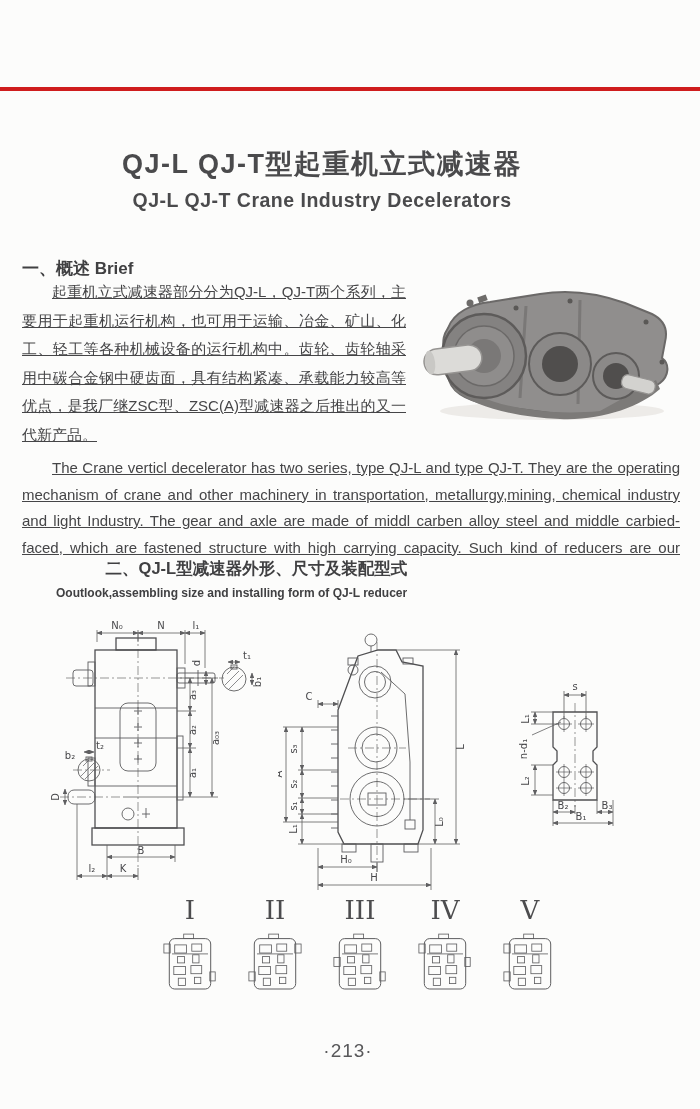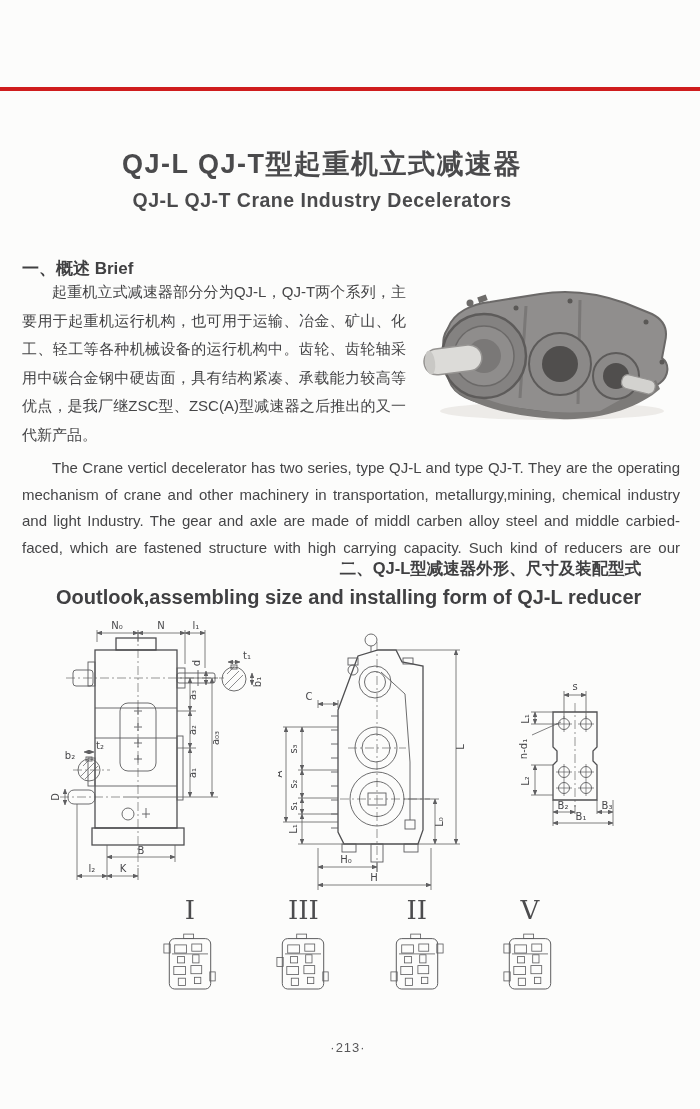--- a/index.html
+++ b/index.html
@@ -12,29 +12,29 @@
   }
   .page{position:relative;width:700px;height:1109px;background:#fcfcfb;overflow:hidden;}
   .red-rule{position:absolute;top:87px;left:0;width:700px;height:4px;background:#cf1d1d;}
 
   .titles{position:absolute;top:146px;left:0;width:644px;text-align:center;}
   .title-zh{margin:0;font-size:27px;font-weight:800;letter-spacing:1.5px;color:#4a4a4c;}
   .title-en{margin:7px 0 0;font-size:19.5px;font-weight:700;letter-spacing:.5px;color:#4a4a4c;}
 
   .sec1-head{position:absolute;top:257px;left:22px;margin:0;font-size:17px;font-weight:700;color:#404042;}
 
-  .paras{position:absolute;top:278px;left:22px;width:658px;height:280px;overflow:hidden;}
+  .paras{position:absolute;top:278px;left:22px;width:658px;height:280px;overflow:hidden;text-decoration:underline;}
   .photo{float:right;width:260px;height:156px;margin:-8px 0 8px 14px;}
   .photo svg{display:block;width:100%;height:100%;}
   p.zh{margin:0;font-size:15px;line-height:28.5px;text-align:justify;text-indent:2em;color:#454547;}
   p.en{margin:6px 0 0;font-size:15px;line-height:26.5px;text-align:justify;text-indent:2em;color:#454547;}
 
   .sec2-head{position:absolute;top:558px;left:22px;margin:0;text-align:right;}
   .sec2-zh{margin:0;font-size:16.5px;font-weight:700;color:#404042;}
-  .sec2-en{margin:6px 0 0 34px;font-size:20px;font-weight:700;color:#404042;}
+  .sec2-en{margin:6px 0 0 34px;font-size:12px;font-weight:700;color:#404042;}
 
   .drawings{position:absolute;top:612px;left:0;width:700px;height:292px;}
   .drawings svg{position:absolute;}
   #dw-side{left:28px;top:6px;}
   #dw-front{left:278px;top:0px;}
   #dw-plate{left:515px;top:53px;}
 
   
   .out{stroke:#4f4f51;stroke-width:1.3;fill:none;}
   .thin{stroke:#5c5c5e;stroke-width:.9;fill:none;}
@@ -42,21 +42,21 @@
   .dim{stroke:#5f5f61;stroke-width:.8;fill:none;marker-start:url(#arr);marker-end:url(#arr);}
   .cl{stroke:#6a6a6c;stroke-width:.7;stroke-dasharray:9 3 2 3;fill:none;}
   .hat{stroke:#5c5c5e;stroke-width:.7;}
   text.lab{font-size:10px;fill:#47474a;font-family:"DejaVu Sans",sans-serif;}
 
   .forms{position:absolute;top:896px;left:162px;width:396px;display:flex;justify-content:space-between;}
   .form{display:flex;flex-direction:column;align-items:center;width:56px;}
   .roman{font-family:"DejaVu Serif","Liberation Serif",serif;font-size:26px;line-height:1.1;color:#4c4c4e;}
   .form svg{margin-top:4px;}
 
-  .page-num{position:absolute;top:1040px;left:0;width:696px;text-align:center;font-size:13px;letter-spacing:1px;color:#58585a;}
+  .page-num{position:absolute;top:1040px;left:0;width:696px;text-align:center;font-size:19px;letter-spacing:1px;color:#58585a;}
 </style>
 </head>
 <body>
 
 <div class="page">
 
   <svg width="0" height="0" style="position:absolute">
     <defs>
       <marker id="arr" markerWidth="7" markerHeight="6" refX="6.5" refY="3" orient="auto-start-reverse">
         <path d="M0,0 L7,3 L0,6 Z" fill="#5f5f61"></path>
@@ -336,33 +336,41 @@
   <div class="forms">
     <div class="form">
       <div class="roman">I</div>
       <svg width="54" height="66" viewBox="-4 0 60 70">
         <use href="#gbx"></use>
         <rect x="-3" y="15" width="7" height="10" class="thin"></rect>
         <rect x="48" y="46" width="6" height="10" class="thin"></rect>
       </svg>
     </div>
     <div class="form">
+      <div class="roman">II</div>
+      <svg width="54" height="66" viewBox="-4 0 60 70">
+        <use href="#gbx"></use>
+        <rect x="48" y="15" width="7" height="10" class="thin"></rect>
+        <rect x="-3" y="46" width="7" height="10" class="thin"></rect>
+      </svg>
+    </div>
+    <div class="form">
       <div class="roman">III</div>
       <svg width="54" height="66" viewBox="-4 0 60 70">
         <use href="#gbx"></use>
         <rect x="-3" y="30" width="7" height="10" class="thin"></rect>
         <rect x="48" y="46" width="6" height="10" class="thin"></rect>
       </svg>
     </div>
     <div class="form">
-      <div class="roman">II</div>
-      <svg width="54" height="66" viewBox="-4 0 60 70">
-        <use href="#gbx"></use>
-        <rect x="48" y="15" width="7" height="10" class="thin"></rect>
-        <rect x="-3" y="46" width="7" height="10" class="thin"></rect>
+      <div class="roman">IV</div>
+      <svg width="54" height="66" viewBox="-4 0 60 70">
+        <use href="#gbx"></use>
+        <rect x="-3" y="15" width="7" height="10" class="thin"></rect>
+        <rect x="48" y="30" width="6" height="10" class="thin"></rect>
       </svg>
     </div>
     <div class="form">
       <div class="roman">V</div>
       <svg width="54" height="66" viewBox="-4 0 60 70">
         <use href="#gbx"></use>
         <rect x="-3" y="15" width="7" height="10" class="thin"></rect>
         <rect x="-3" y="46" width="7" height="10" class="thin"></rect>
       </svg>
     </div>

